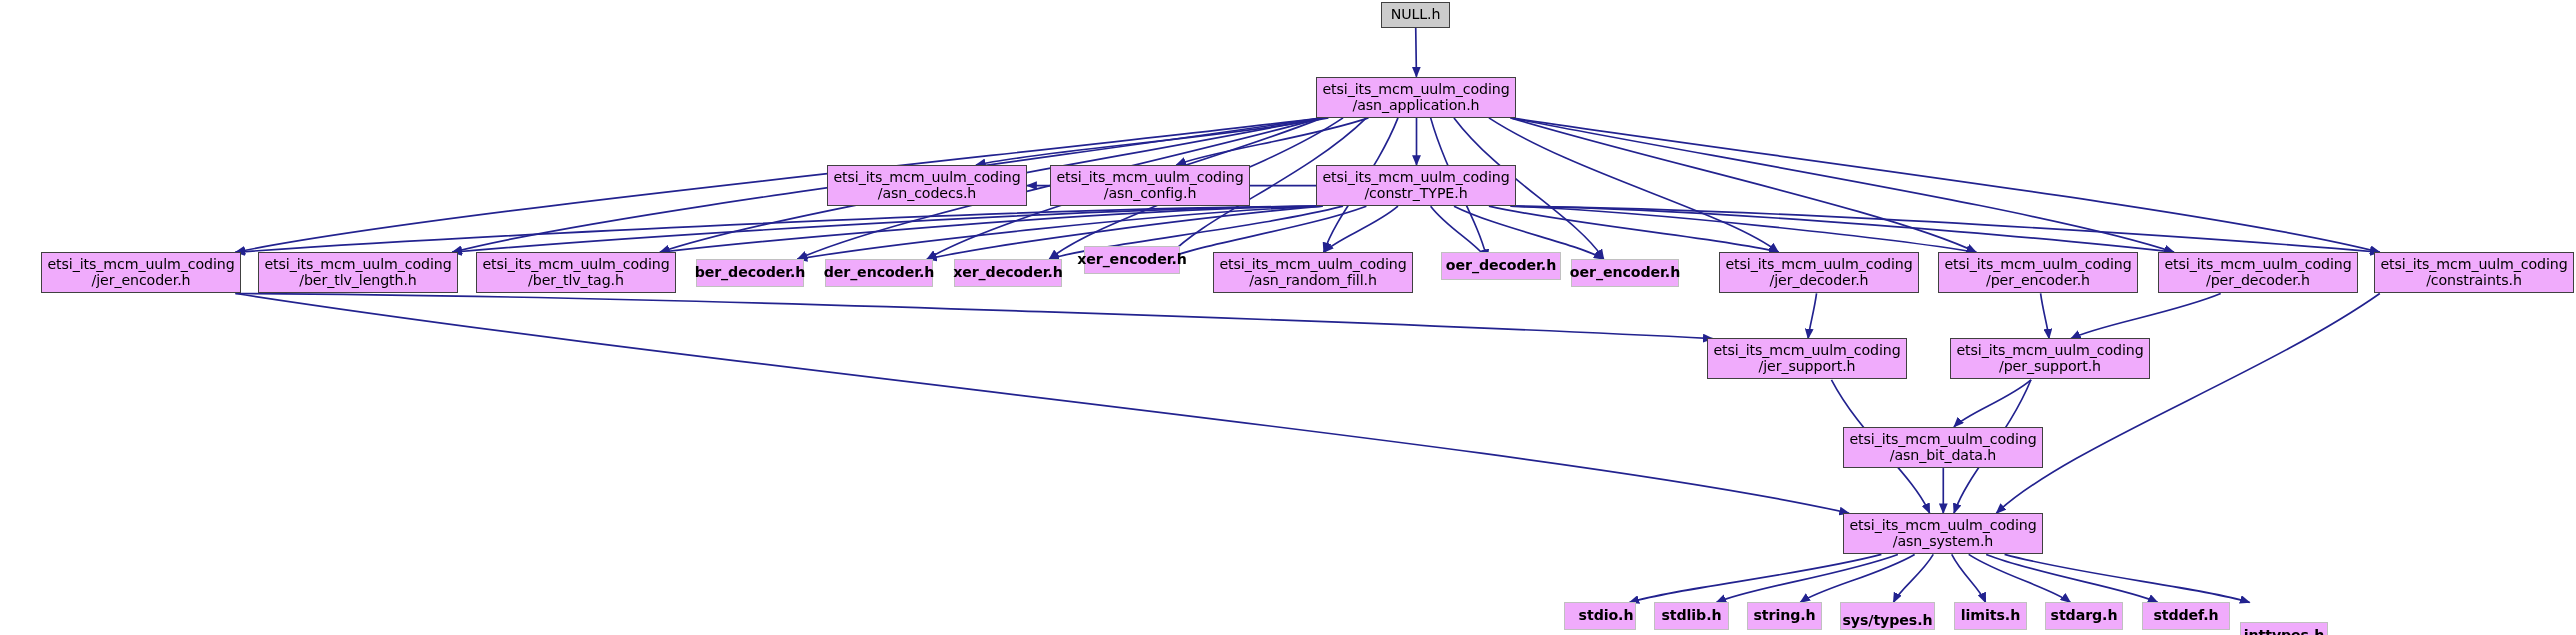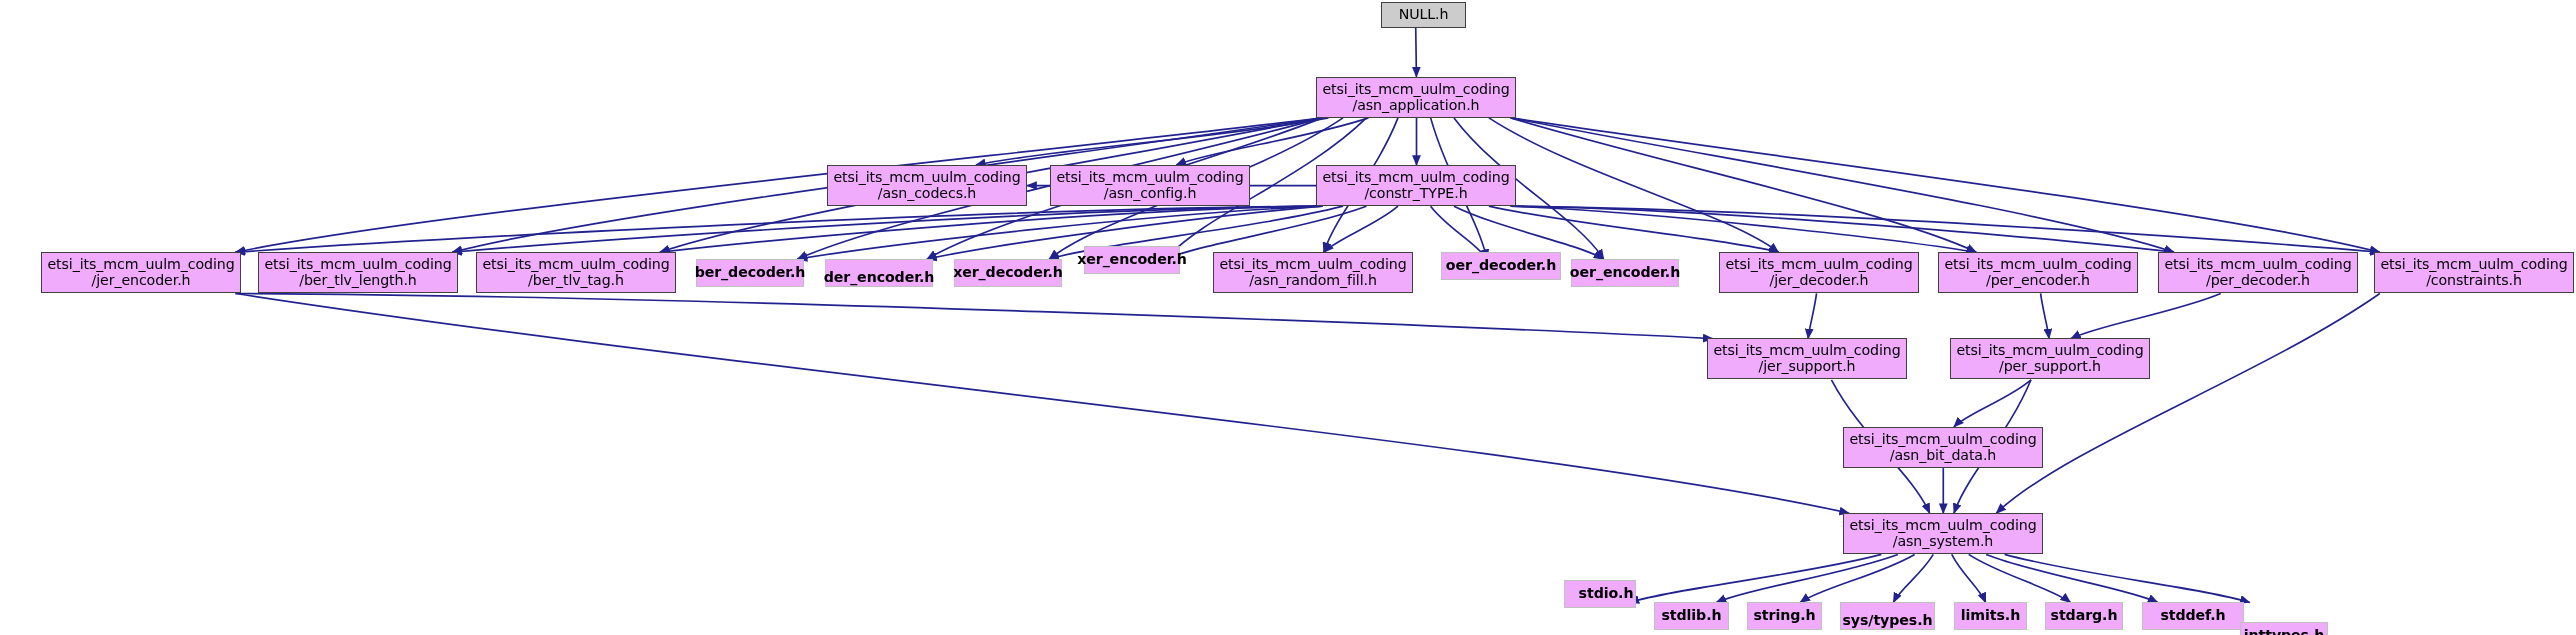--- a/index.html
+++ b/index.html
@@ -72,37 +72,37 @@
         <path d="M1934.7,565.0 C1879.2,585.6 1783.0,599.3 1749.7,614.0" marker-end="url(#ah)"></path>
         <path d="M1951.8,565.0 C1916.8,585.6 1856.2,599.3 1835.2,614.0" marker-end="url(#ah)"></path>
         <path d="M1970.8,565.0 C1958.6,585.6 1937.5,599.3 1930.2,614.0" marker-end="url(#ah)"></path>
         <path d="M1989.6,565.0 C2000.0,585.6 2018.0,599.3 2024.2,614.0" marker-end="url(#ah)"></path>
         <path d="M2006.9,565.0 C2038.0,585.6 2091.9,599.3 2110.6,614.0" marker-end="url(#ah)"></path>
         <path d="M2024.7,565.0 C2077.2,585.6 2168.2,599.3 2199.7,614.0" marker-end="url(#ah)"></path>
         <path d="M2043.5,565.0 C2118.4,585.6 2248.3,599.3 2293.3,614.0" marker-end="url(#ah)"></path>
       </g>
   </svg>
   <div id="node-layer">
-      <div class="node current" style="left: 1381px; top: 2px; width: 85px; height: 25.5px;"><span>NULL.h</span></div>
+      <div class="node current" style="left: 1381px; top: 2px; width: 69px; height: 25.5px;"><span>NULL.h</span></div>
       <div class="node" style="left: 1316px; top: 77px; width: 200px; height: 41px;"><span>etsi_its_mcm_uulm_coding
 /asn_application.h</span></div>
       <div class="node" style="left: 827px; top: 165px; width: 200px; height: 41px;"><span>etsi_its_mcm_uulm_coding
 /asn_codecs.h</span></div>
       <div class="node" style="left: 1050px; top: 165px; width: 200px; height: 41px;"><span>etsi_its_mcm_uulm_coding
 /asn_config.h</span></div>
       <div class="node" style="left: 1316px; top: 165px; width: 200px; height: 41px;"><span>etsi_its_mcm_uulm_coding
 /constr_TYPE.h</span></div>
       <div class="node" style="left: 41px; top: 252px; width: 200px; height: 41px;"><span>etsi_its_mcm_uulm_coding
 /jer_encoder.h</span></div>
       <div class="node" style="left: 258px; top: 252px; width: 200px; height: 41px;"><span>etsi_its_mcm_uulm_coding
 /ber_tlv_length.h</span></div>
       <div class="node" style="left: 476px; top: 252px; width: 200px; height: 41px;"><span>etsi_its_mcm_uulm_coding
 /ber_tlv_tag.h</span></div>
       <div class="node thin" style="left: 696px; top: 259px; width: 108px; height: 27.5px;"><span>ber_decoder.h</span></div>
-      <div class="node thin" style="left: 825px; top: 259px; width: 108px; height: 27.5px; align-items: flex-end;"><span>der_encoder.h</span></div>
+      <div class="node thin" style="left: 825px; top: 259px; width: 108px; height: 27.5px;"><span>der_encoder.h</span></div>
       <div class="node thin" style="left: 954px; top: 259px; width: 108px; height: 27.5px;"><span>xer_decoder.h</span></div>
       <div class="node thin" style="left: 1084px; top: 246px; width: 96px; height: 27.5px;"><span>xer_encoder.h</span></div>
       <div class="node" style="left: 1213px; top: 252px; width: 200px; height: 41px;"><span>etsi_its_mcm_uulm_coding
 /asn_random_fill.h</span></div>
       <div class="node thin" style="left: 1441px; top: 252px; width: 120px; height: 27.5px;"><span>oer_decoder.h</span></div>
       <div class="node thin" style="left: 1571px; top: 259px; width: 108px; height: 27.5px;"><span>oer_encoder.h</span></div>
       <div class="node" style="left: 1719px; top: 252px; width: 200px; height: 41px;"><span>etsi_its_mcm_uulm_coding
 /jer_decoder.h</span></div>
       <div class="node" style="left: 1938px; top: 252px; width: 200px; height: 41px;"><span>etsi_its_mcm_uulm_coding
 /per_encoder.h</span></div>
@@ -111,23 +111,23 @@
       <div class="node" style="left: 2374px; top: 252px; width: 200px; height: 41px;"><span>etsi_its_mcm_uulm_coding
 /constraints.h</span></div>
       <div class="node" style="left: 1707px; top: 338px; width: 200px; height: 41px;"><span>etsi_its_mcm_uulm_coding
 /jer_support.h</span></div>
       <div class="node" style="left: 1950px; top: 338px; width: 200px; height: 41px;"><span>etsi_its_mcm_uulm_coding
 /per_support.h</span></div>
       <div class="node" style="left: 1843px; top: 427px; width: 200px; height: 41px;"><span>etsi_its_mcm_uulm_coding
 /asn_bit_data.h</span></div>
       <div class="node" style="left: 1843px; top: 513px; width: 200px; height: 41px;"><span>etsi_its_mcm_uulm_coding
 /asn_system.h</span></div>
-      <div class="node thin" style="left: 1564px; top: 580px; width: 72px; height: 27.5px; padding-left: 12px;"><span>stdio.h</span></div>
+      <div class="node thin" style="left: 1564px; top: 602px; width: 72px; height: 27.5px; padding-left: 12px;"><span>stdio.h</span></div>
       <div class="node thin" style="left: 1654px; top: 602px; width: 75px; height: 27.5px;"><span>stdlib.h</span></div>
       <div class="node thin" style="left: 1747px; top: 602px; width: 75px; height: 27.5px;"><span>string.h</span></div>
       <div class="node thin" style="left: 1840px; top: 602px; width: 95px; height: 27.5px; align-items: flex-end;"><span>sys/types.h</span></div>
       <div class="node thin" style="left: 1954px; top: 602px; width: 73px; height: 27.5px;"><span>limits.h</span></div>
       <div class="node thin" style="left: 2045px; top: 602px; width: 78px; height: 27.5px;"><span>stdarg.h</span></div>
-      <div class="node thin" style="left: 2142px; top: 602px; width: 102px; height: 27.5px;"><span>stddef.h</span></div>
+      <div class="node thin" style="left: 2142px; top: 602px; width: 88px; height: 27.5px;"><span>stddef.h</span></div>
       <div class="node thin" style="left: 2240px; top: 602px; width: 88px; height: 27.5px; margin-top: 20px;"><span>inttypes.h</span></div>
     </div>
 </div>
 
 
 </body></html>

